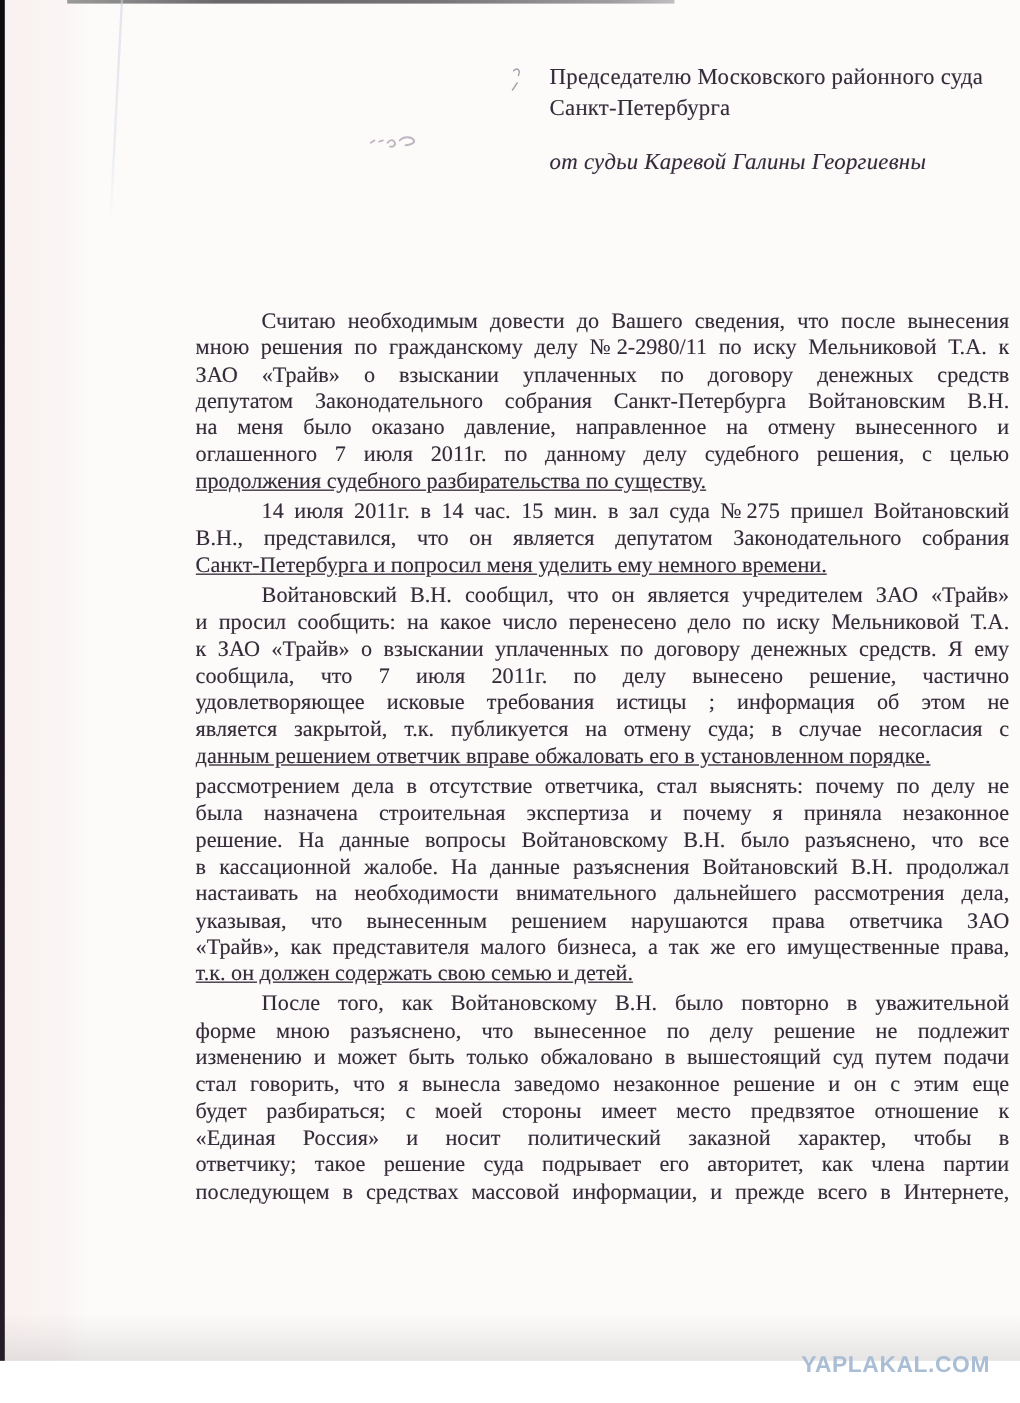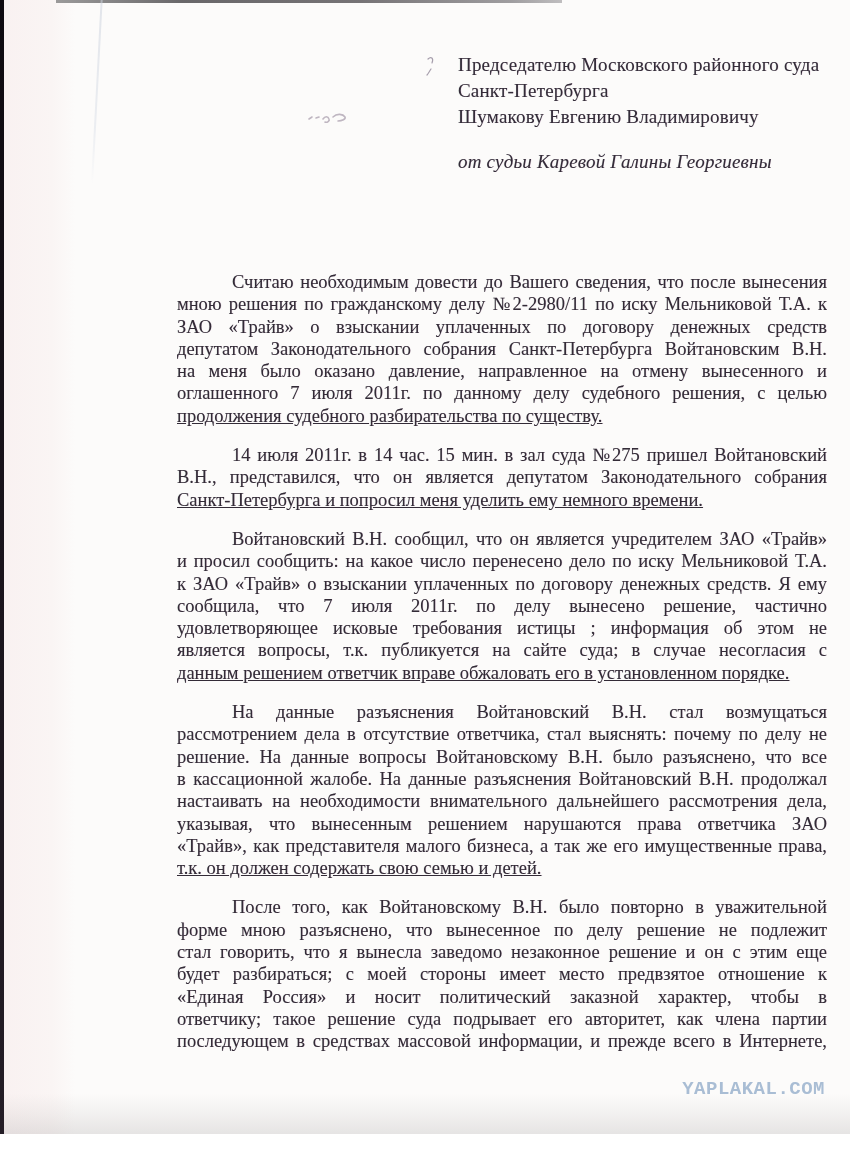--- a/index.html
+++ b/index.html
@@ -43,32 +43,32 @@
     text-shadow:0.4px 0 0 rgba(150,60,130,0.20), -0.4px 0 0 rgba(60,130,90,0.18);
   }
   .from-line { margin-top:19px;font-style:italic; }
 
   
   .body-text {
     position:absolute; left:160px; top:254px; width:684px;
     font-size:18.5px; color:#332b37;
     text-shadow:0.4px 0 0 rgba(150,60,130,0.20), -0.4px 0 0 rgba(60,130,90,0.18);
   }
-  .para { margin:17px; }
+  .para { margin:3px; }
   .line {
     line-height:22.3px; height:22.3px; overflow:hidden; white-space:nowrap;
     text-align:justify; text-align-last:justify;
   }
   .line-first { padding-left:55px; }
   .line-end { text-align-last:left;text-decoration:underline; }
 
   
   .watermark {
-    position:absolute; right:25px; top:1078px;
-    font-family:Liberation Mono, monospace;
+    position:absolute; right:25px; top:1127px;
+    font-family:Liberation Sans, sans-serif;
     font-weight:bold; font-size:19px; letter-spacing:.5px;
     color:#a9bdd4;
   }
 </style>
 </head>
 <body>
 
 <div class="page">
 
   <div class="paper"></div>
@@ -80,21 +80,20 @@
   <svg class="pen-mark" style="left:425px; top:55px;" width="16" height="22" viewBox="0 0 16 22">
     <path d="M3 4 C6 1, 9 3, 7 8 M6 14 C4 17, 3 19, 2 20" stroke="#8a7f92" stroke-width="1.2" fill="none" stroke-linecap="round"></path>
   </svg>
   <svg class="pen-mark" style="left:305px; top:110px;" width="44" height="18" viewBox="0 0 44 18">
     <path d="M4 9 l3 -2 M11 8 l3 -1 M18 9 c2 -3 5 -3 6 0 c1 2 -2 4 -4 3 M28 7 c4 -4 10 -3 12 0 c1 2 -3 4 -7 4" stroke="#96889b" stroke-width="1.6" fill="none" stroke-linecap="round" opacity="0.8"></path>
   </svg>
 
   <div class="recipient">
     <div>Председателю Московского районного суда</div>
     <div>Санкт-Петербурга</div>
-    <div>Шумакову Евгению Владимировичу</div>
     <div class="from-line">от судьи Каревой Галины Георгиевны</div>
   </div>
 
   <div class="body-text">
       <div class="para">
         <div class="line line-first">Считаю  необходимым довести до Вашего сведения, что после вынесения</div>
         <div class="line">мною решения по гражданскому делу №2-2980/11 по иску Мельниковой Т.А. к</div>
         <div class="line">ЗАО «Трайв» о взыскании уплаченных по договору денежных средств</div>
         <div class="line">депутатом Законодательного собрания Санкт-Петербурга Войтановским В.Н.</div>
         <div class="line">на меня было оказано давление, направленное на отмену вынесенного и</div>
@@ -105,36 +104,37 @@
         <div class="line line-first">14 июля 2011г. в 14 час. 15 мин. в зал суда №275 пришел Войтановский</div>
         <div class="line">В.Н., представился, что он является депутатом Законодательного собрания</div>
         <div class="line line-end">Санкт-Петербурга и попросил меня уделить ему немного времени.</div>
       </div>
       <div class="para">
         <div class="line line-first">Войтановский В.Н. сообщил, что он является учредителем ЗАО «Трайв»</div>
         <div class="line">и просил сообщить: на какое число перенесено дело по иску Мельниковой Т.А.</div>
         <div class="line">к ЗАО «Трайв» о взыскании уплаченных по договору денежных средств. Я ему</div>
         <div class="line">сообщила, что 7 июля 2011г. по делу вынесено решение, частично</div>
         <div class="line">удовлетворяющее исковые требования истицы ; информация об этом не</div>
-        <div class="line">является вопросы, т.к. публикуется на сайте суда; в случае несогласия с</div>
+        <div class="line">является закрытой, т.к. публикуется на отмену суда; в случае несогласия с</div>
         <div class="line line-end">данным решением ответчик вправе  обжаловать его в установленном порядке.</div>
       </div>
       <div class="para">
-        <div class="line line-first">На данные разъяснения Войтановский В.Н. стал возмущаться</div>
         <div class="line">рассмотрением дела в отсутствие ответчика, стал выяснять: почему по делу не</div>
+        <div class="line">была назначена строительная экспертиза и почему я приняла незаконное</div>
         <div class="line">решение. На данные  вопросы Войтановскому В.Н. было разъяснено, что все</div>
         <div class="line">в кассационной жалобе. На данные разъяснения Войтановский В.Н. продолжал</div>
         <div class="line">настаивать на необходимости внимательного дальнейшего рассмотрения дела,</div>
         <div class="line">указывая, что вынесенным решением нарушаются права ответчика ЗАО</div>
         <div class="line">«Трайв», как представителя малого бизнеса, а так же его имущественные права,</div>
         <div class="line line-end">т.к. он должен содержать свою семью и детей.</div>
       </div>
       <div class="para">
         <div class="line line-first">После того, как Войтановскому В.Н. было повторно в уважительной</div>
         <div class="line">форме мною разъяснено, что вынесенное по делу решение не подлежит</div>
+        <div class="line">изменению и может быть только обжаловано в вышестоящий суд путем подачи</div>
         <div class="line">стал говорить, что я вынесла заведомо незаконное решение и он с этим еще</div>
         <div class="line">будет разбираться; с моей стороны имеет место предвзятое отношение к</div>
         <div class="line">«Единая Россия» и носит политический заказной характер, чтобы в</div>
         <div class="line">ответчику; такое  решение суда подрывает его авторитет, как члена партии</div>
         <div class="line">последующем в средствах массовой информации, и прежде всего в Интернете,</div>
       </div>
     </div>
 
   <div class="watermark">YAPLAKAL.COM</div>
 

